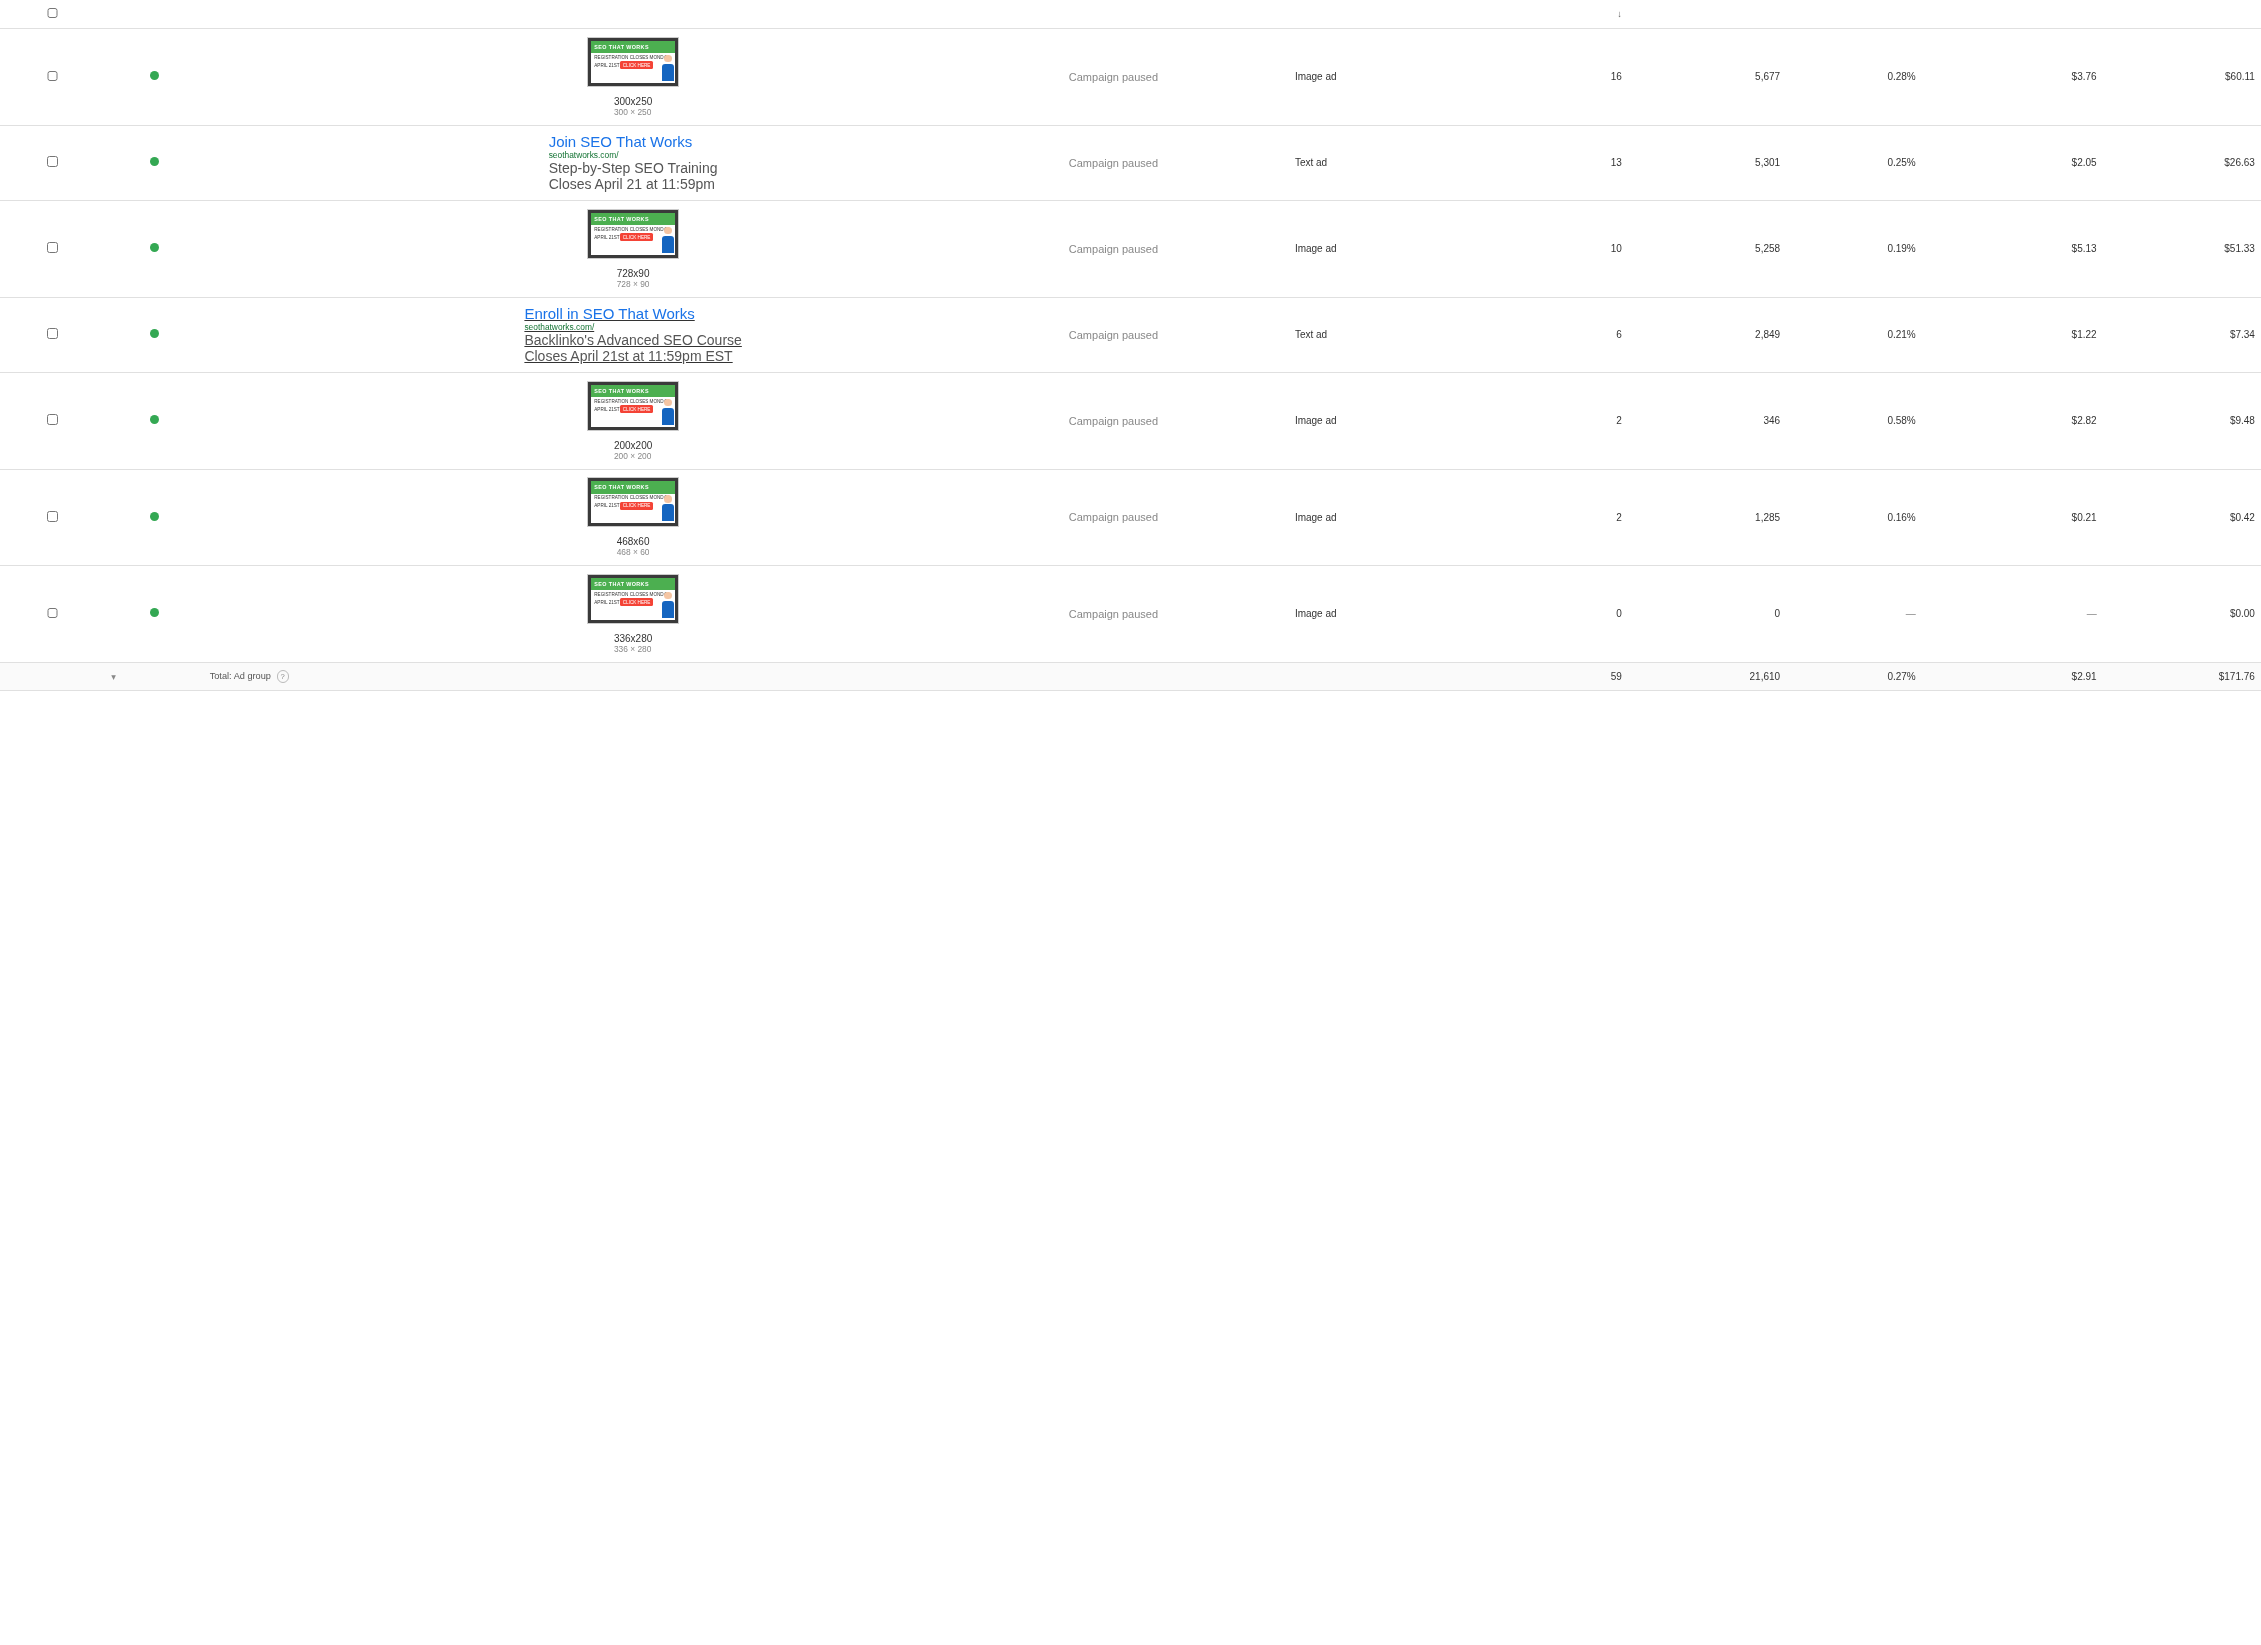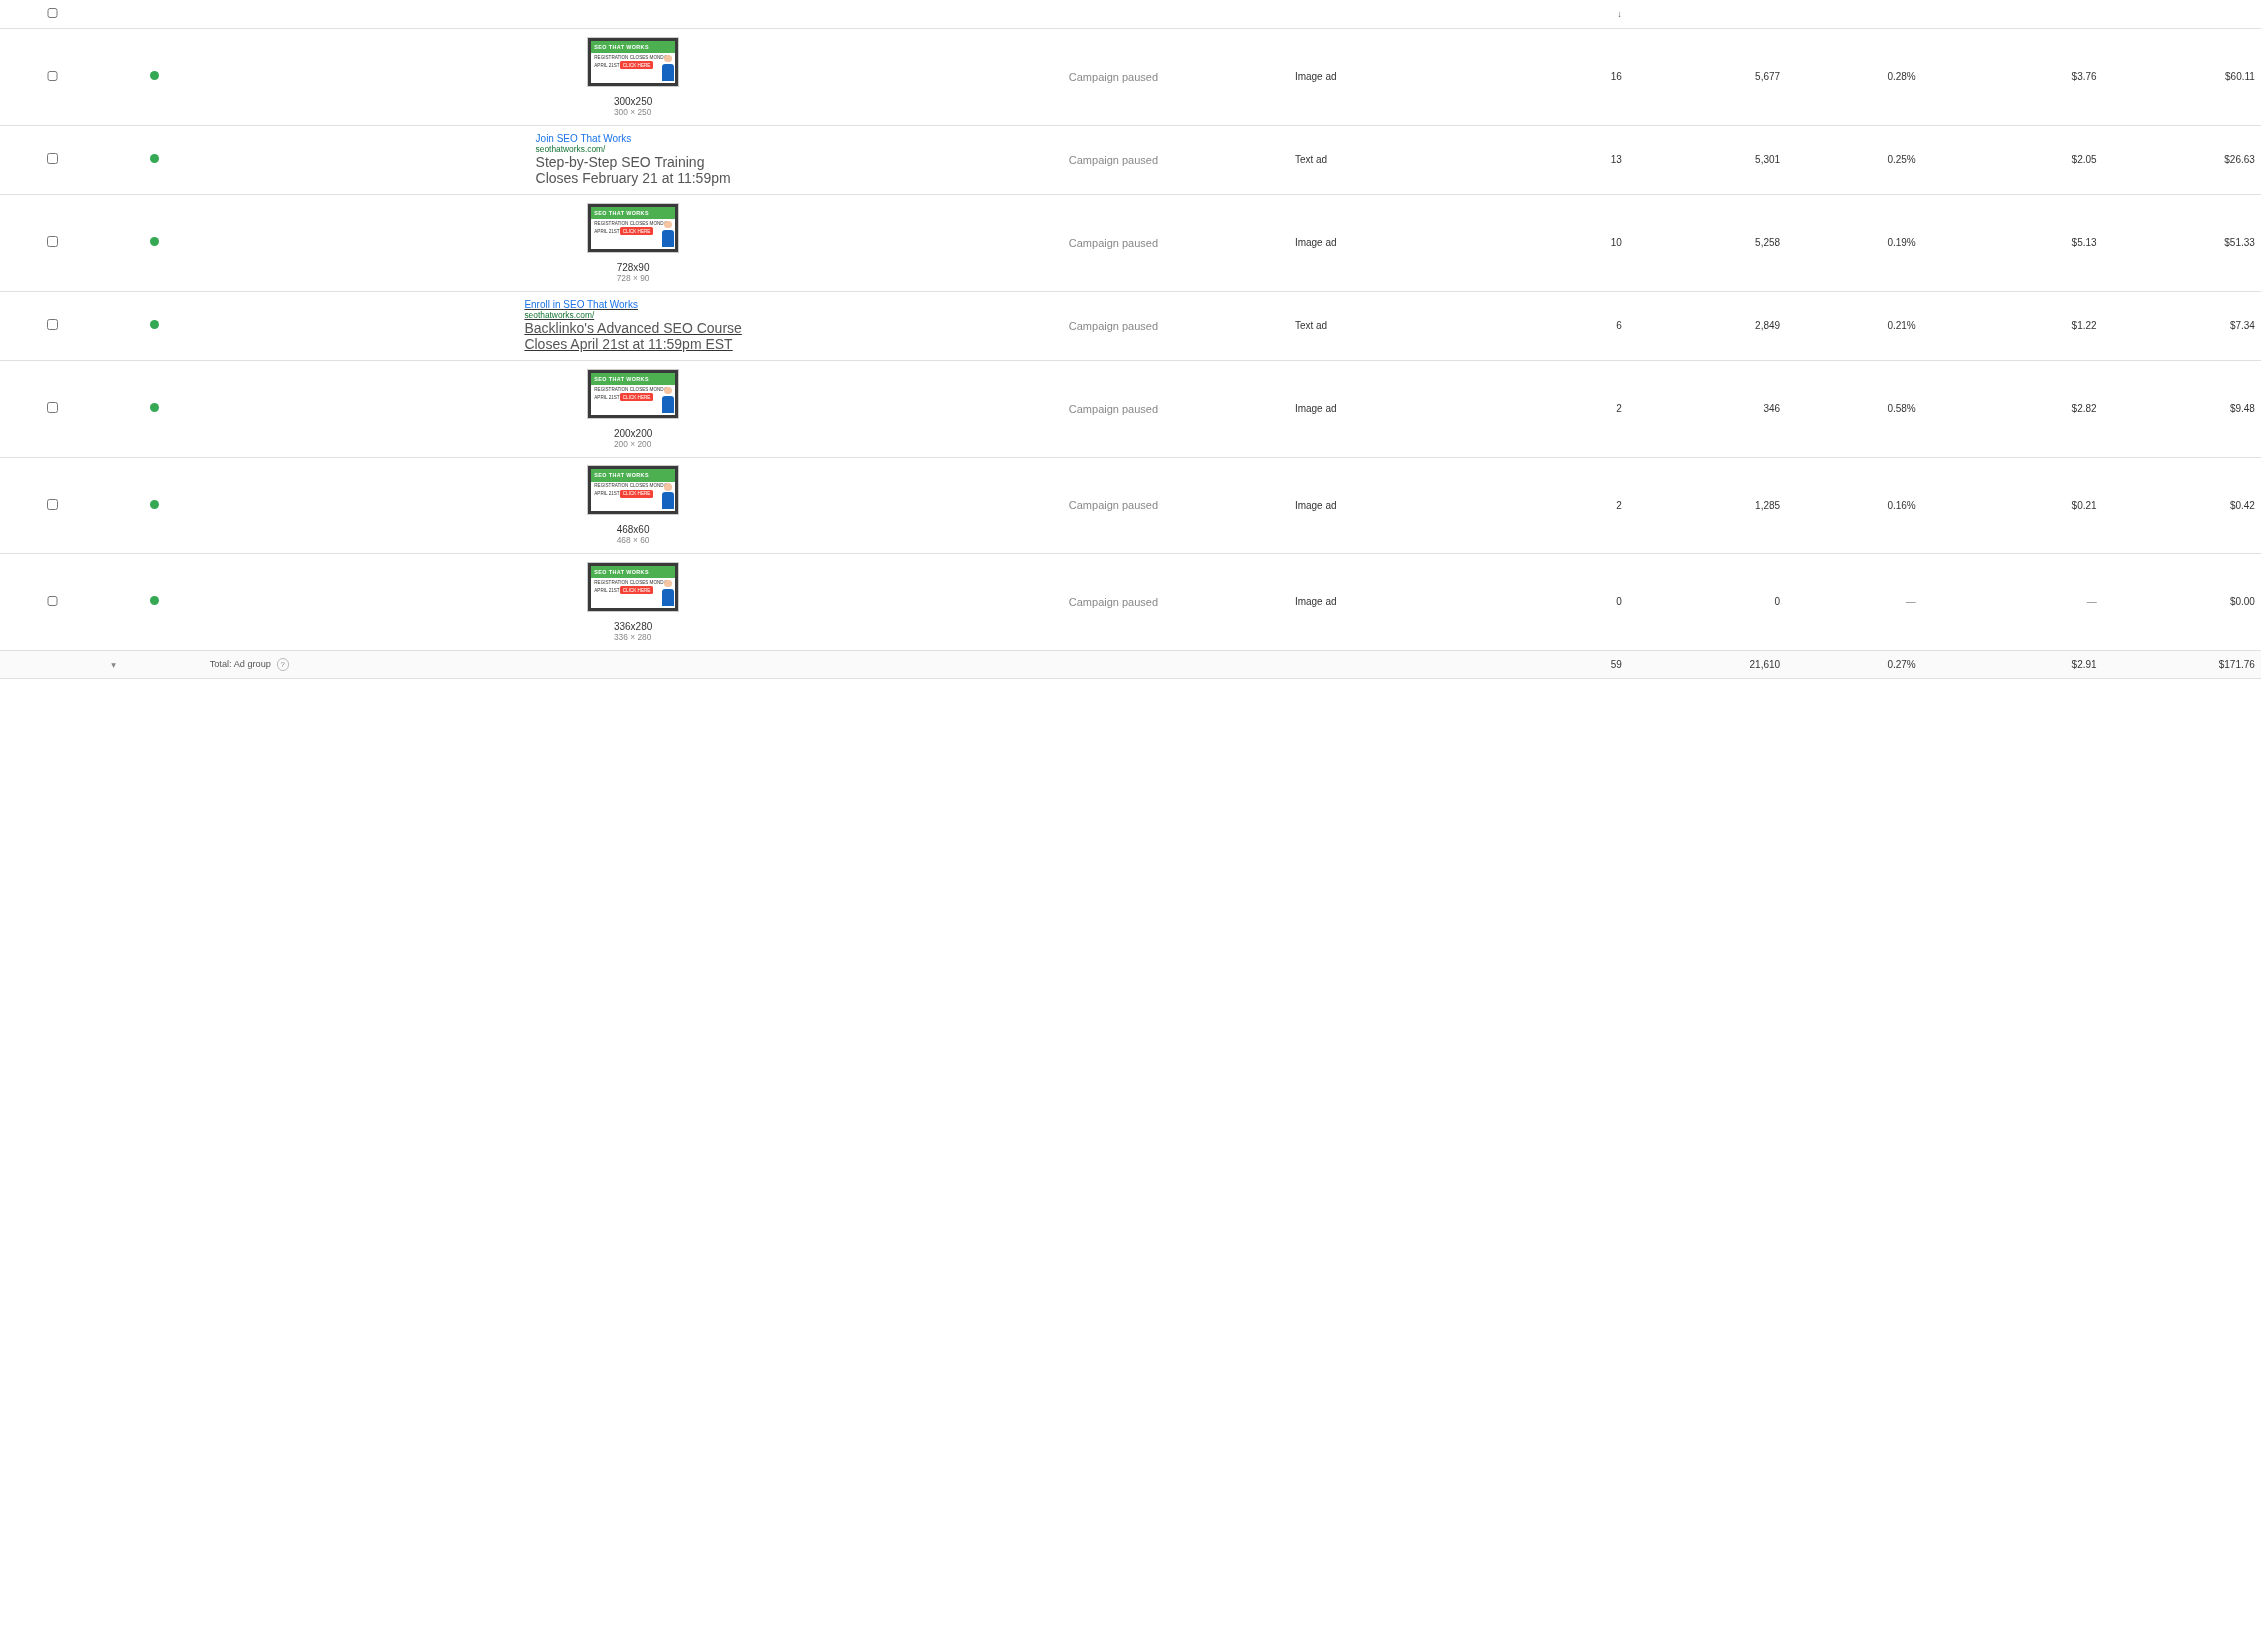--- a/index.html
+++ b/index.html
@@ -123,21 +123,21 @@
       width: 12.3px;
       height: 17px;
       background: #1565c0;
       border-radius: 3.1px 3.1px 0 0;
       margin: 0 auto;
     }
 
     .ad-info { flex: 1; min-width: 0; }
     .ad-title-size { font-weight: 500; color: #333; font-size: 10px; }
     .ad-subtitle { color: #888; font-size: 8.4px; }
-    .ad-link { color: #1a73e8; text-decoration: none; font-size: 10px; margin-top: 36px; }
+    .ad-link { color: #1a73e8; text-decoration: none; font-size: 15px; margin-top: 36px; }
     .ad-link-url { color: #137333; font-size: 8.4px; }
     .ad-description { color: #555; font-size: 14px; }
 
     .sort-indicator { color: #555; }
 
     .total-row td {
       background: #fafafa;
       font-weight: 500;
       color: #333;
     }
@@ -217,21 +217,21 @@
         <td class="num">5,677</td>
         <td class="num">0.28%</td>
         <td class="num">$3.76</td>
         <td class="num">$60.11</td>
       </tr>
       <tr>
         <td class="checkbox-col"><input type="checkbox" style=""></td>
         <td class="dot-col"><span class="green-dot"></span></td>
         <td>
           <div class="ad-cell">
-            <div class="ad-info" style="padding-left: 0px;"><a class="ad-link" href="#">Join SEO That Works</a><div class="ad-link-url">seothatworks.com/</div><div class="ad-description">Step-by-Step SEO Training</div><div class="ad-description">Closes February 21 at 11:59pm</div></div>
+            <div class="ad-info" style="padding-left: 0px;"><a class="ad-link" href="#">Join SEO That Works</a><div class="ad-link-url">seothatworks.com/</div><div class="ad-description">Step-by-Step SEO Training</div><div class="ad-description">Closes April 21 at 11:59pm</div></div>
           </div>
         </td>
         <td class="status">Campaign paused</td>
         <td class="adtype">Text ad</td>
         <td class="num">13</td>
         <td class="num">5,301</td>
         <td class="num">0.25%</td>
         <td class="num">$2.05</td>
         <td class="num">$26.63</td>
       </tr>

